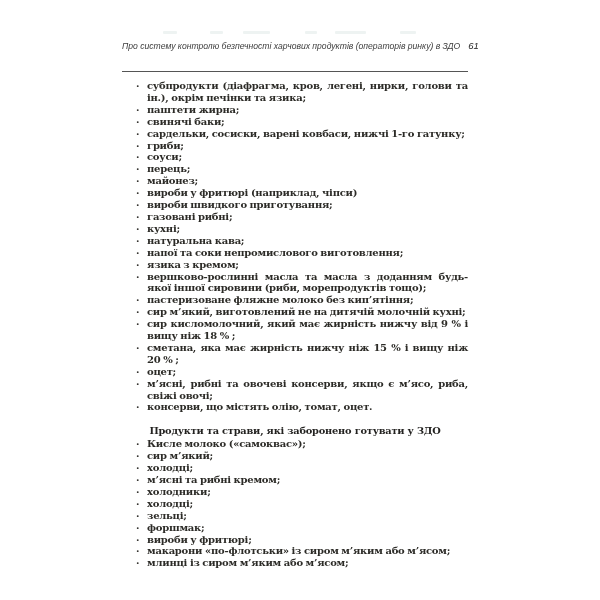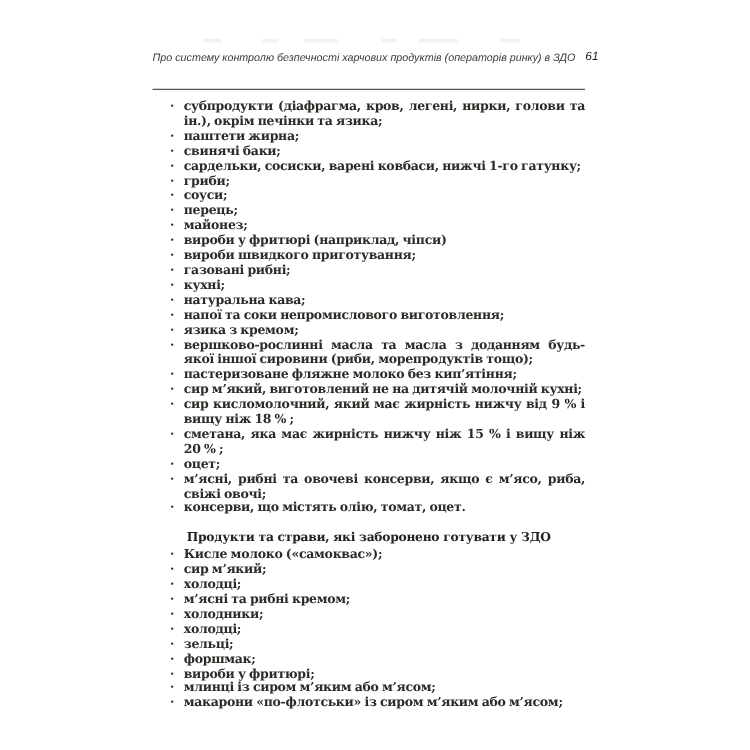--- a/index.html
+++ b/index.html
@@ -96,18 +96,18 @@
     <ul class="list second">
       <li>Кисле молоко («самоквас»);</li>
       <li>сир м’який;</li>
       <li>холодці;</li>
       <li>м’ясні та рибні кремом;</li>
       <li>холодники;</li>
       <li>холодці;</li>
       <li>зельці;</li>
       <li>форшмак;</li>
       <li>вироби у фритюрі;</li>
+      <li>макарони «по-флотськи» із сиром м’яким або м’ясом;</li>
       <li>млинці із сиром м’яким або м’ясом;</li>
-      <li>макарони «по-флотськи» із сиром м’яким або м’ясом;</li>
     </ul>
 
   </div>
 </div>
 
 </body></html>

